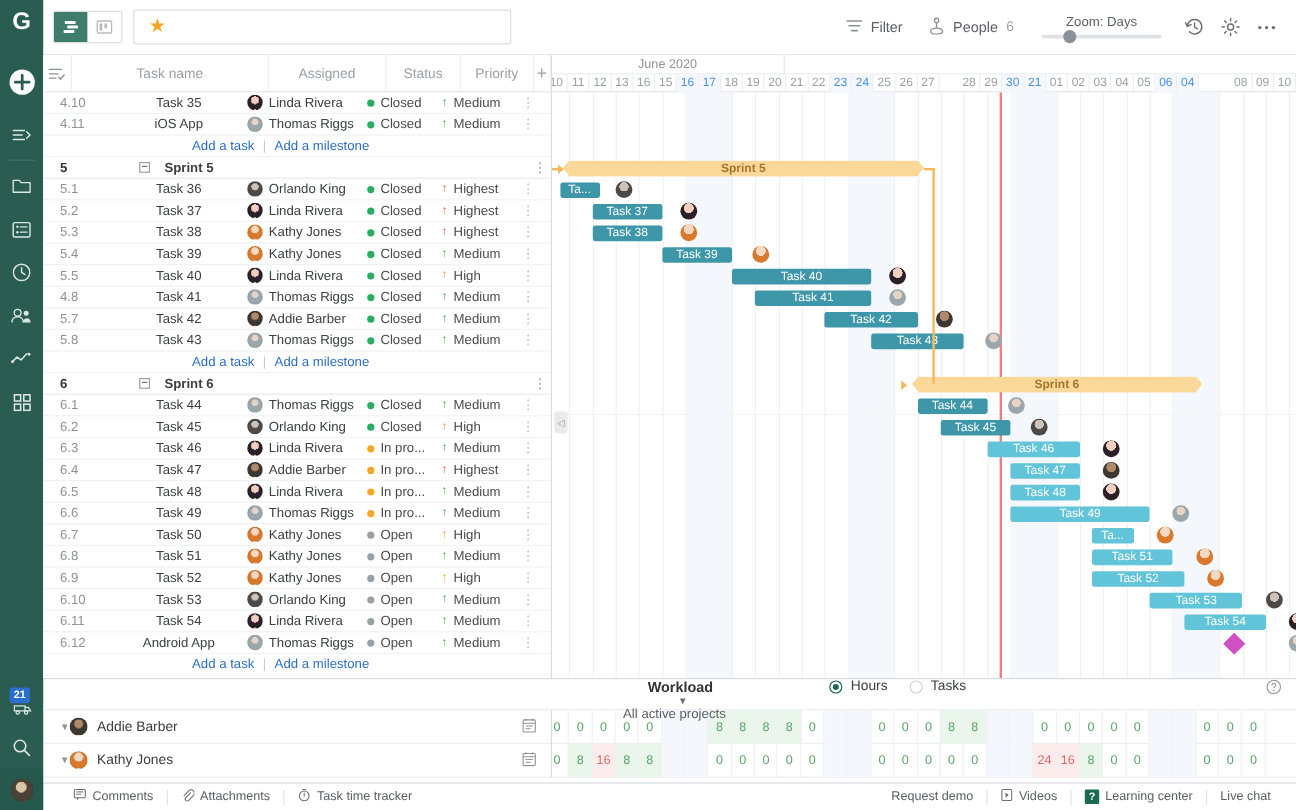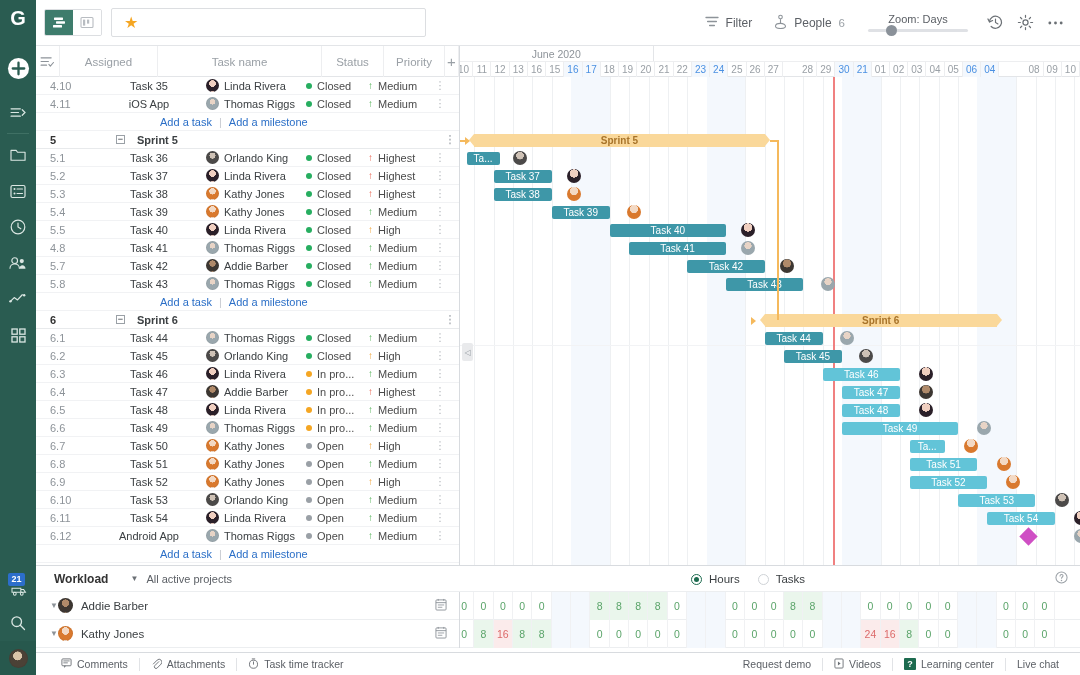--- a/index.html
+++ b/index.html
@@ -172,21 +172,21 @@
   .depline { position: absolute; background: #f5b95c; }
   .deparrow { position: absolute; width: 0; height: 0; }
 
   .minihandle {
     position: absolute; width: 11px; height: 18px; background: #e9eaec; border-radius: 2px;
     display: flex; align-items: center; justify-content: center; color: #9aa0a6; font-size: 8px; cursor: pointer;
   }
 
   
   #workload { flex: 0 0 87px; border-top: 1px solid #d8dbdf; background: #fff; display: flex; flex-direction: column; }
-  .wl-head { height: 26px; display: flex; align-items: center; border-bottom: 1px solid #eceef0; position: relative; }
+  .wl-head { height: 26px; display: flex; align-items: center; border-bottom: 1px solid #eceef0; position: relative; flex-direction: column; }
   .wl-title { padding-left: 18px; font-weight: bold; font-size: 12px; color: #333; }
   .caret { margin-left: 22px; color: #6b7075; font-size: 8px; cursor: pointer; }
   .wl-proj { margin-left: 8px; color: #5c6066; font-size: 11px; cursor: pointer; }
   .wl-radios { position: absolute; left: 655px; display: flex; align-items: center; gap: 18px; }
   .radio { display: flex; align-items: flex-end; gap: 7px; font-size: 11.5px; color: #3c4043; cursor: pointer; }
   .rdot { width: 11px; height: 11px; border-radius: 50%; border: 1.5px solid #cfd3d7; display: inline-block; position: relative; }
   .rdot.on { border-color: #1d6b4f; }
   .rdot.on::after { content: ''; position: absolute; left: 2px; top: 2px; width: 5px; height: 5px; border-radius: 50%; background: #1d6b4f; }
   .wl-help { position: absolute; right: 12px; color: #9aa0a6; cursor: pointer; }
 
@@ -372,22 +372,22 @@
     <div id="body">
 
       <div id="grid-pane">
         <div class="ghead">
           <div class="gh c-handle">
             <svg width="15" height="11" viewBox="0 0 16 12">
                 <path d="M1 2h11M1 6h8M1 10h6" stroke="#8d9399" stroke-width="1.2" stroke-linecap="round"></path>
                 <path d="M9.5 9.2l1.6 1.8 3.4-3.9" stroke="#8d9399" stroke-width="1.2" fill="none" stroke-linecap="round" stroke-linejoin="round"></path>
               </svg>
           </div>
+          <div class="gh c-name" style="flex:0 0 164px">Task name</div>
           <div class="gh c-assigned">Assigned</div>
-          <div class="gh c-name" style="flex:0 0 164px">Task name</div>
           <div class="gh c-status">Status</div>
           <div class="gh c-priority">Priority</div>
           <div class="gh c-plus" style="flex:1 1 auto;color:#9aa0a6;font-size:15px">+</div>
         </div>
         <div id="rowlist">
             <div class="grow">
               <span class="cell id">4.10</span>
               <span class="cell nm" style="flex:0 0 102px">Task 35</span>
               <span class="cell asg">
                 <span class="avatar" style="background:radial-gradient(circle at 50% 32%, #f0cfc0 0 34%, #2b2029 36% 100%)"></span>

